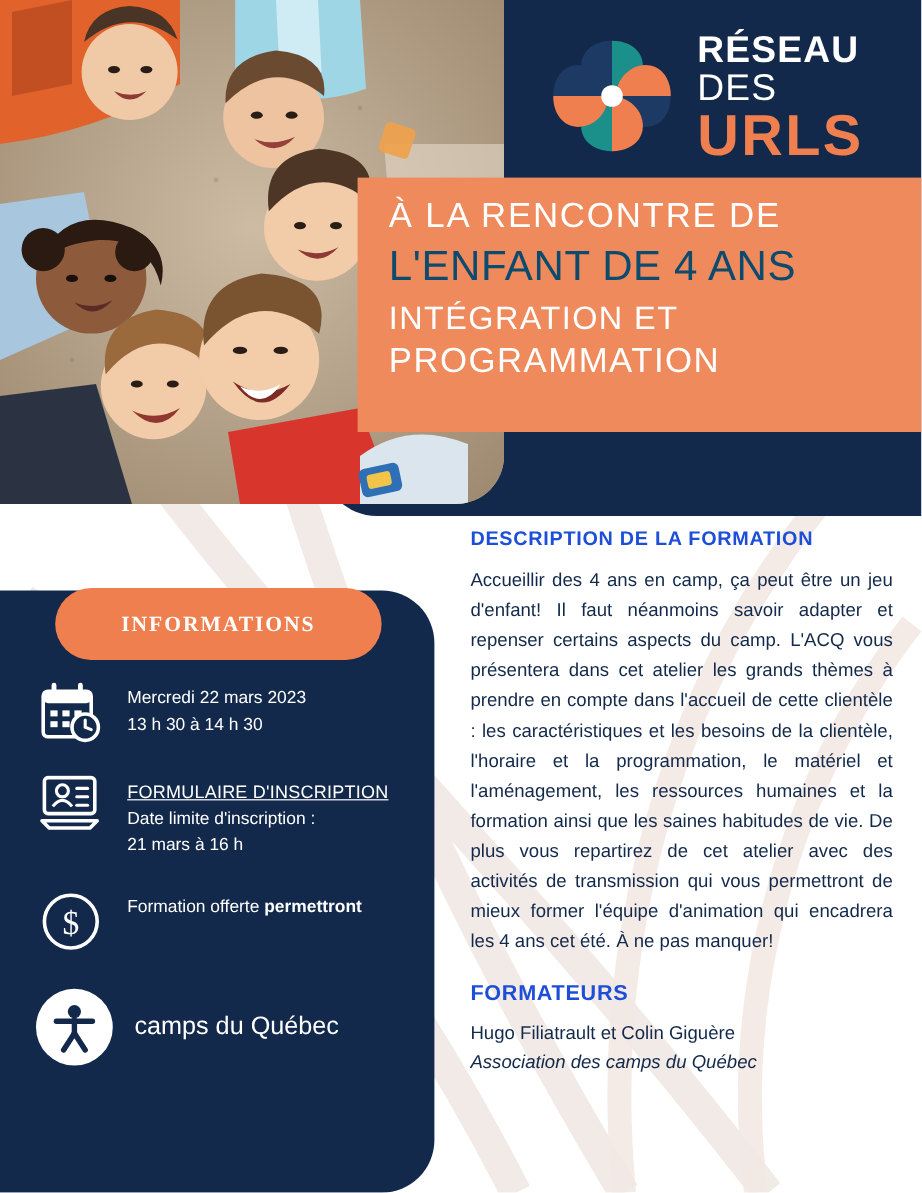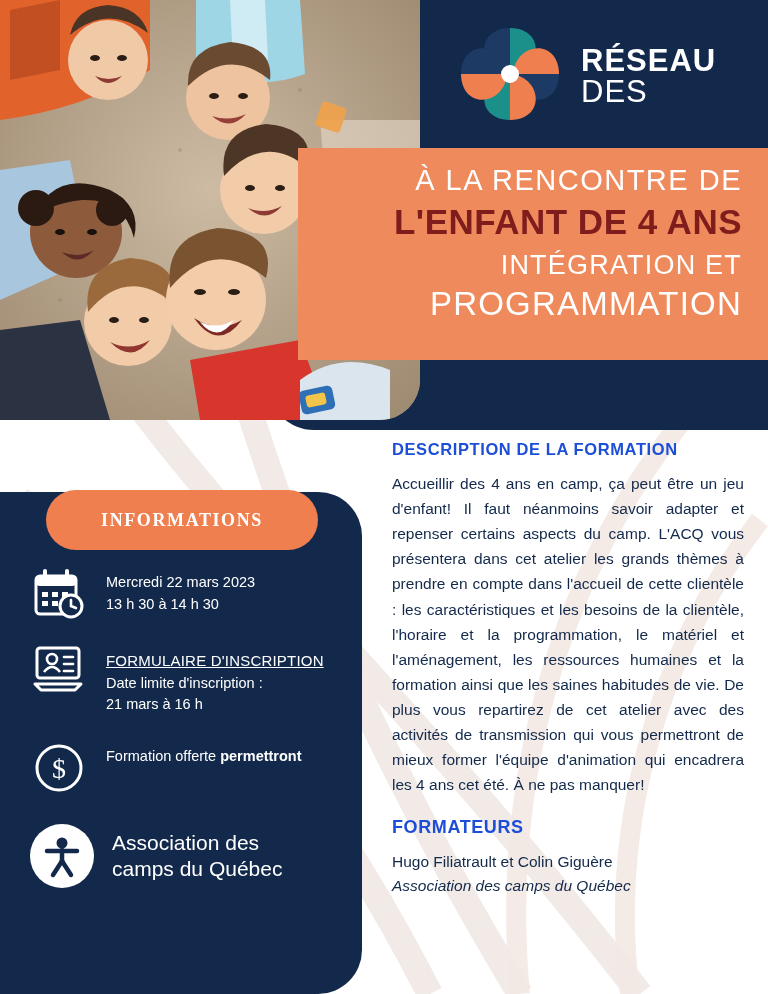--- a/index.html
+++ b/index.html
@@ -70,37 +70,36 @@
   }
 
   
   .title-band {
     position: absolute;
     left: 298px; top: 148px;
     width: 470px; height: 212px;
     background: #ef8a5c;
     z-index: 3;
     color: #ffffff;
-    text-align: right;
     padding: 14px 26px 0 26px;
   }
   .title-band .t1 {
     font-size: 29px; letter-spacing: 1.5px; font-weight: 400;
     line-height: 1.25; color:#ffffff;
   }
   .title-band .t2 {
-    font-size: 35px; font-weight: 700; letter-spacing: 0.5px;
-    line-height: 1.25; margin-top: 2px; color:#7f1d1d;
+    font-size: 35px; font-weight: 400; letter-spacing: 0.5px;
+    line-height: 1.25; margin-top: 2px; color:#0c4a6e;
   }
   .title-band .t3 {
     font-size: 27px; font-weight: 400; letter-spacing: 1.2px;
     line-height: 1.3; margin-top: 4px; color:#ffffff;
   }
   .title-band .t4 {
-    font-size: 33px; font-weight: 400; letter-spacing: 1.2px;
+    font-size: 29px; font-weight: 400; letter-spacing: 1.2px;
     line-height: 1.3; color:#ffffff;
   }
 
   
   .navy-info {
     position: absolute;
     left: 0; top: 492px;
     width: 362px; height: 502px;
     background: #13294b;
     border-top-right-radius: 44px;
@@ -307,20 +306,21 @@
           <path d="M6 52 C 6 73, 22 83, 38 75 C 52 67, 52 52, 52 52 Z" fill="#ef7f4f"></path>
           <path d="M6 52 C 6 31, 22 21, 38 29 C 52 37, 52 52, 52 52 Z" fill="#1c3a63"></path>
           <circle cx="55" cy="52" r="9" fill="#ffffff"></circle>
         </g>
       </svg>
     </div>
     <div class="logo-text">
       <div class="l1">
         <b>RÉSEAU</b><span class="des"> DES</span>
       </div>
+      <div class="l2">URLS</div>
     </div>
   </div>
 
   <div class="title-band">
     <div class="t1">À LA RENCONTRE DE</div>
     <div class="t2">L'ENFANT DE 4 ANS</div>
     <div class="t3">INTÉGRATION ET</div>
     <div class="t4">PROGRAMMATION</div>
   </div>
 
@@ -391,21 +391,20 @@
       <div class="assoc-logo">
         <svg width="46" height="46" viewBox="0 0 46 46" xmlns="http://www.w3.org/2000/svg">
           <circle cx="23" cy="10" r="5.5" fill="#13294b"></circle>
           <path d="M8 18 L38 18" stroke="#13294b" stroke-width="4.5" stroke-linecap="round"></path>
           <path d="M23 17 L23 30" stroke="#13294b" stroke-width="4.5" stroke-linecap="round"></path>
           <path d="M23 28 L14 42" stroke="#13294b" stroke-width="4.5" stroke-linecap="round"></path>
           <path d="M23 28 L32 42" stroke="#13294b" stroke-width="4.5" stroke-linecap="round"></path>
         </svg>
       </div>
       <div class="assoc-name">
-        <div>Association des</div>
         <div>camps du Québec</div>
       </div>
     </div>
   </div>
 
   <div class="right-col">
     <div class="sec-title">DESCRIPTION DE LA FORMATION</div>
     <div class="body-text">Accueillir des 4 ans en camp, ça peut être un jeu d'enfant! Il faut néanmoins savoir adapter et repenser certains aspects du camp. L'ACQ vous présentera dans cet atelier les grands thèmes à prendre en compte dans l'accueil de cette clientèle : les caractéristiques et les besoins de la clientèle, l'horaire et la programmation, le matériel et l'aménagement, les ressources humaines et la formation ainsi que les saines habitudes de vie. De plus vous repartirez de cet atelier avec des activités de transmission qui vous permettront de mieux former l'équipe d'animation qui encadrera les 4 ans cet été. À ne pas manquer!</div>
     <div class="sec-title second">FORMATEURS</div>
     <div class="formateurs-names">

